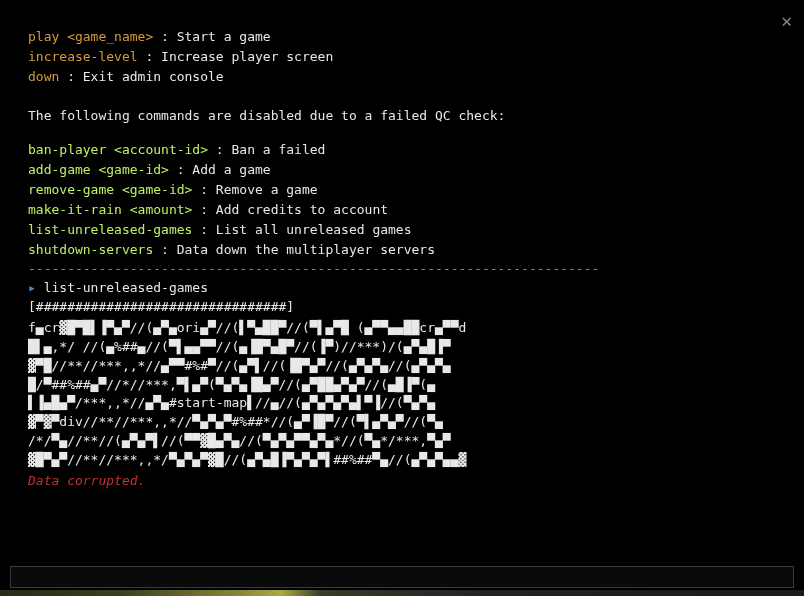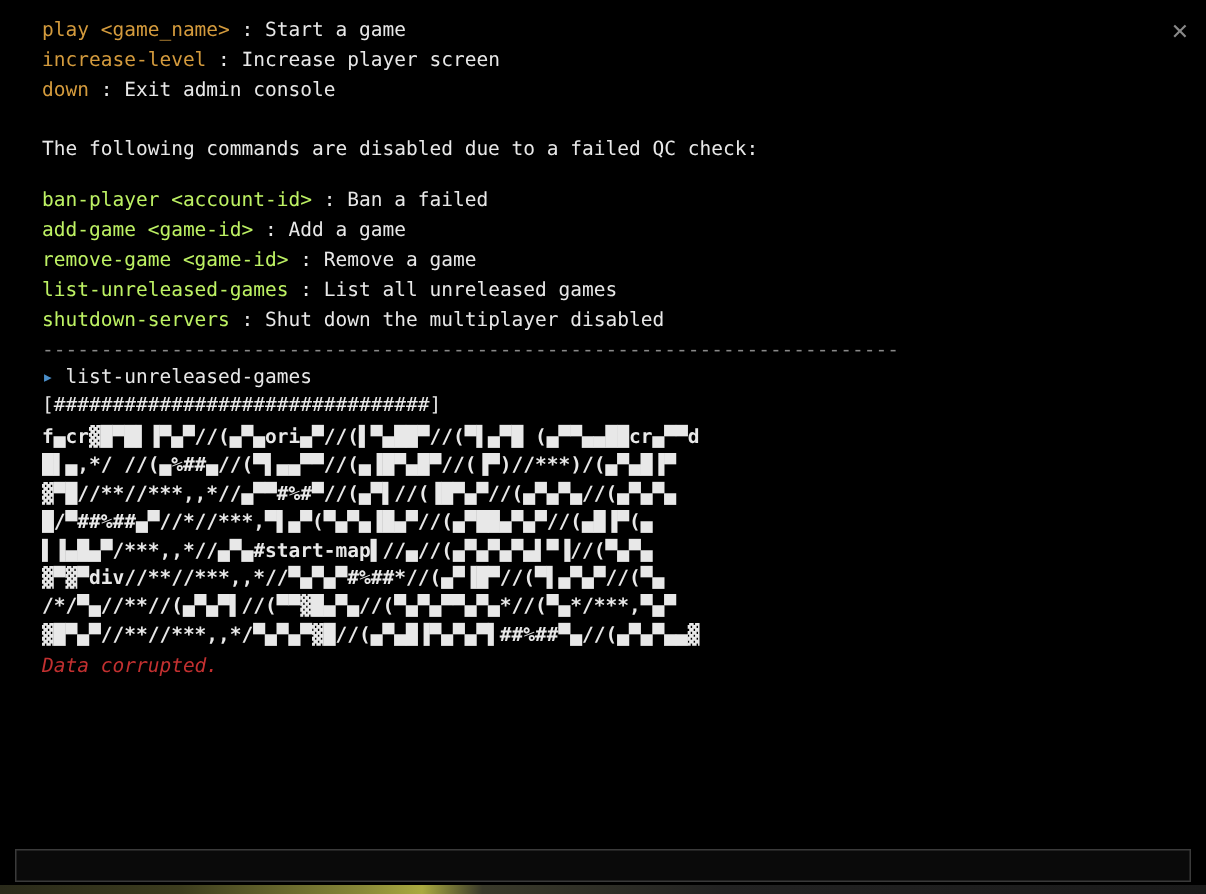--- a/index.html
+++ b/index.html
@@ -1,33 +1,33 @@
 <!DOCTYPE html>
 <html><head>
   <meta charset="utf-8">
   <style>
     * { margin: 0; padding: 0; box-sizing: border-box; }
     body { background: #000; width: 804px; height: 596px; overflow: hidden; font-family: 'Consolas', 'Monaco', monospace; font-size: 13px; line-height: 1.45; position: relative; }
     .close-btn { position: absolute; top: 8px; right: 12px; color: #888; font-size: 18px; cursor: pointer; z-index: 10; }
-    .terminal { padding: 12px 28px 0 28px; height: 556px; overflow-y: auto; }
+    .terminal { padding: 28px 28px 0 28px; height: 556px; overflow-y: auto; }
     .terminal::-webkit-scrollbar { width: 8px; }
     .terminal::-webkit-scrollbar-track { background: #000; }
     .terminal::-webkit-scrollbar-thumb { background: #333; }
     .cmd-line { margin-bottom: 1px; white-space: pre; }
     .cmd-name { color: #d49b3d; }
     .cmd-desc { color: #e8e8e8; }
     .cmd-name-disabled { color: #bef264; }
     .notice { color: #e8e8e8; margin-top: 20px; margin-bottom: 16px; }
     .divider { color: #888; white-space: pre; overflow: hidden; }
     .prompt-line { }
     .prompt-arrow { color: #4a8ec9; }
     .prompt-cmd { color: #e8e8e8; }
     .progress { color: #e8e8e8; white-space: pre; }
     .glitch { color: #e8e8e8; white-space: pre; font-feature-settings: normal; margin-top: 2px; }
-    .glitch-line { display: block; white-space: pre; overflow: hidden; text-overflow: clip; font-weight: bold; }
+    .glitch-line { display: block; white-space: pre; overflow: hidden; text-overflow: clip; }
     .error { color: #c23030; margin-top: 2px; font-style: italic; }
     .input-bar { position: absolute; bottom: 8px; left: 10px; right: 10px; height: 22px; border: 1px solid #3a3a3a; background: #0a0a0a; }
     .bottom-strip { position: absolute; bottom: 0; left: 0; right: 0; height: 6px; background: linear-gradient(90deg, #2a2a1a 0%, #3d3d1e 15%, #888838 30%, #aaaa40 35%, #3a3a2a 40%, #222 60%, #1a1a1a 100%); }
   </style>
 </head>
 <body>
 
 <div class="close-btn">✕</div>
 
 <div class="terminal">
@@ -37,22 +37,23 @@
       <div class="cmd-line"><span class="cmd-name">increase-level</span><span class="cmd-desc"> : Increase player screen</span></div>
       <div class="cmd-line"><span class="cmd-name">down</span><span class="cmd-desc"> : Exit admin console</span></div>
     </div>
 
   <div class="notice">The following commands are disabled due to a failed QC check:</div>
 
   <div id="disabled-list">
       <div class="cmd-line"><span class="cmd-name-disabled">ban-player &lt;account-id&gt;</span><span class="cmd-desc"> : Ban a failed</span></div>
       <div class="cmd-line"><span class="cmd-name-disabled">add-game &lt;game-id&gt;</span><span class="cmd-desc"> : Add a game</span></div>
       <div class="cmd-line"><span class="cmd-name-disabled">remove-game &lt;game-id&gt;</span><span class="cmd-desc"> : Remove a game</span></div>
+      <div class="cmd-line"><span class="cmd-name-disabled">make-it-rain &lt;amount&gt;</span><span class="cmd-desc"> : Add credits to account</span></div>
       <div class="cmd-line"><span class="cmd-name-disabled">list-unreleased-games</span><span class="cmd-desc"> : List all unreleased games</span></div>
-      <div class="cmd-line"><span class="cmd-name-disabled">shutdown-servers</span><span class="cmd-desc"> : Shut down the multiplayer disabled</span></div>
+      <div class="cmd-line"><span class="cmd-name-disabled">shutdown-servers</span><span class="cmd-desc"> : Data down the multiplayer servers</span></div>
     </div>
 
   <div class="divider">-------------------------------------------------------------------------</div>
 
   <div class="prompt-line">
     <span class="prompt-arrow">▸ </span><span class="prompt-cmd">list-unreleased-games</span>
   </div>
 
   <div class="progress">[################################]</div>
 

